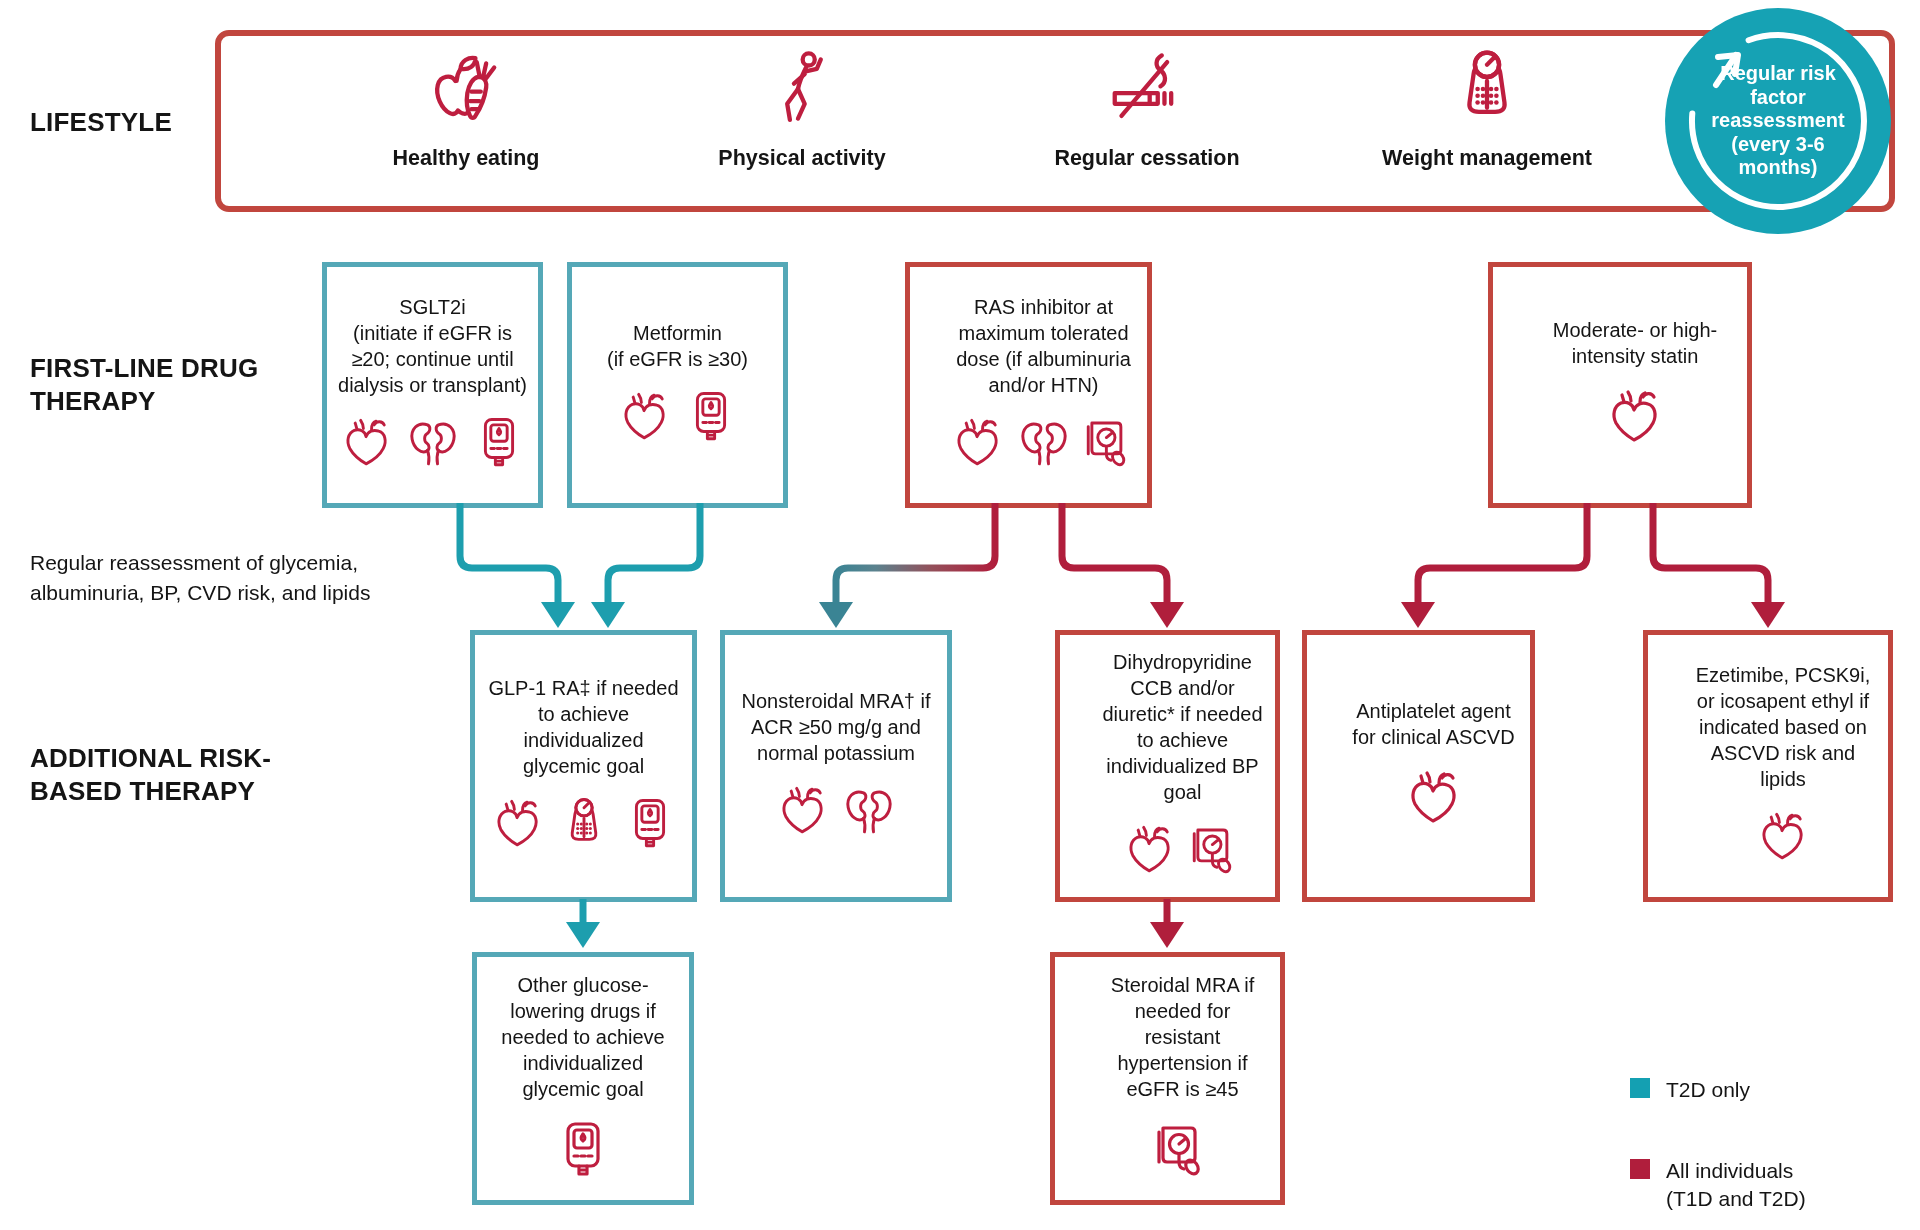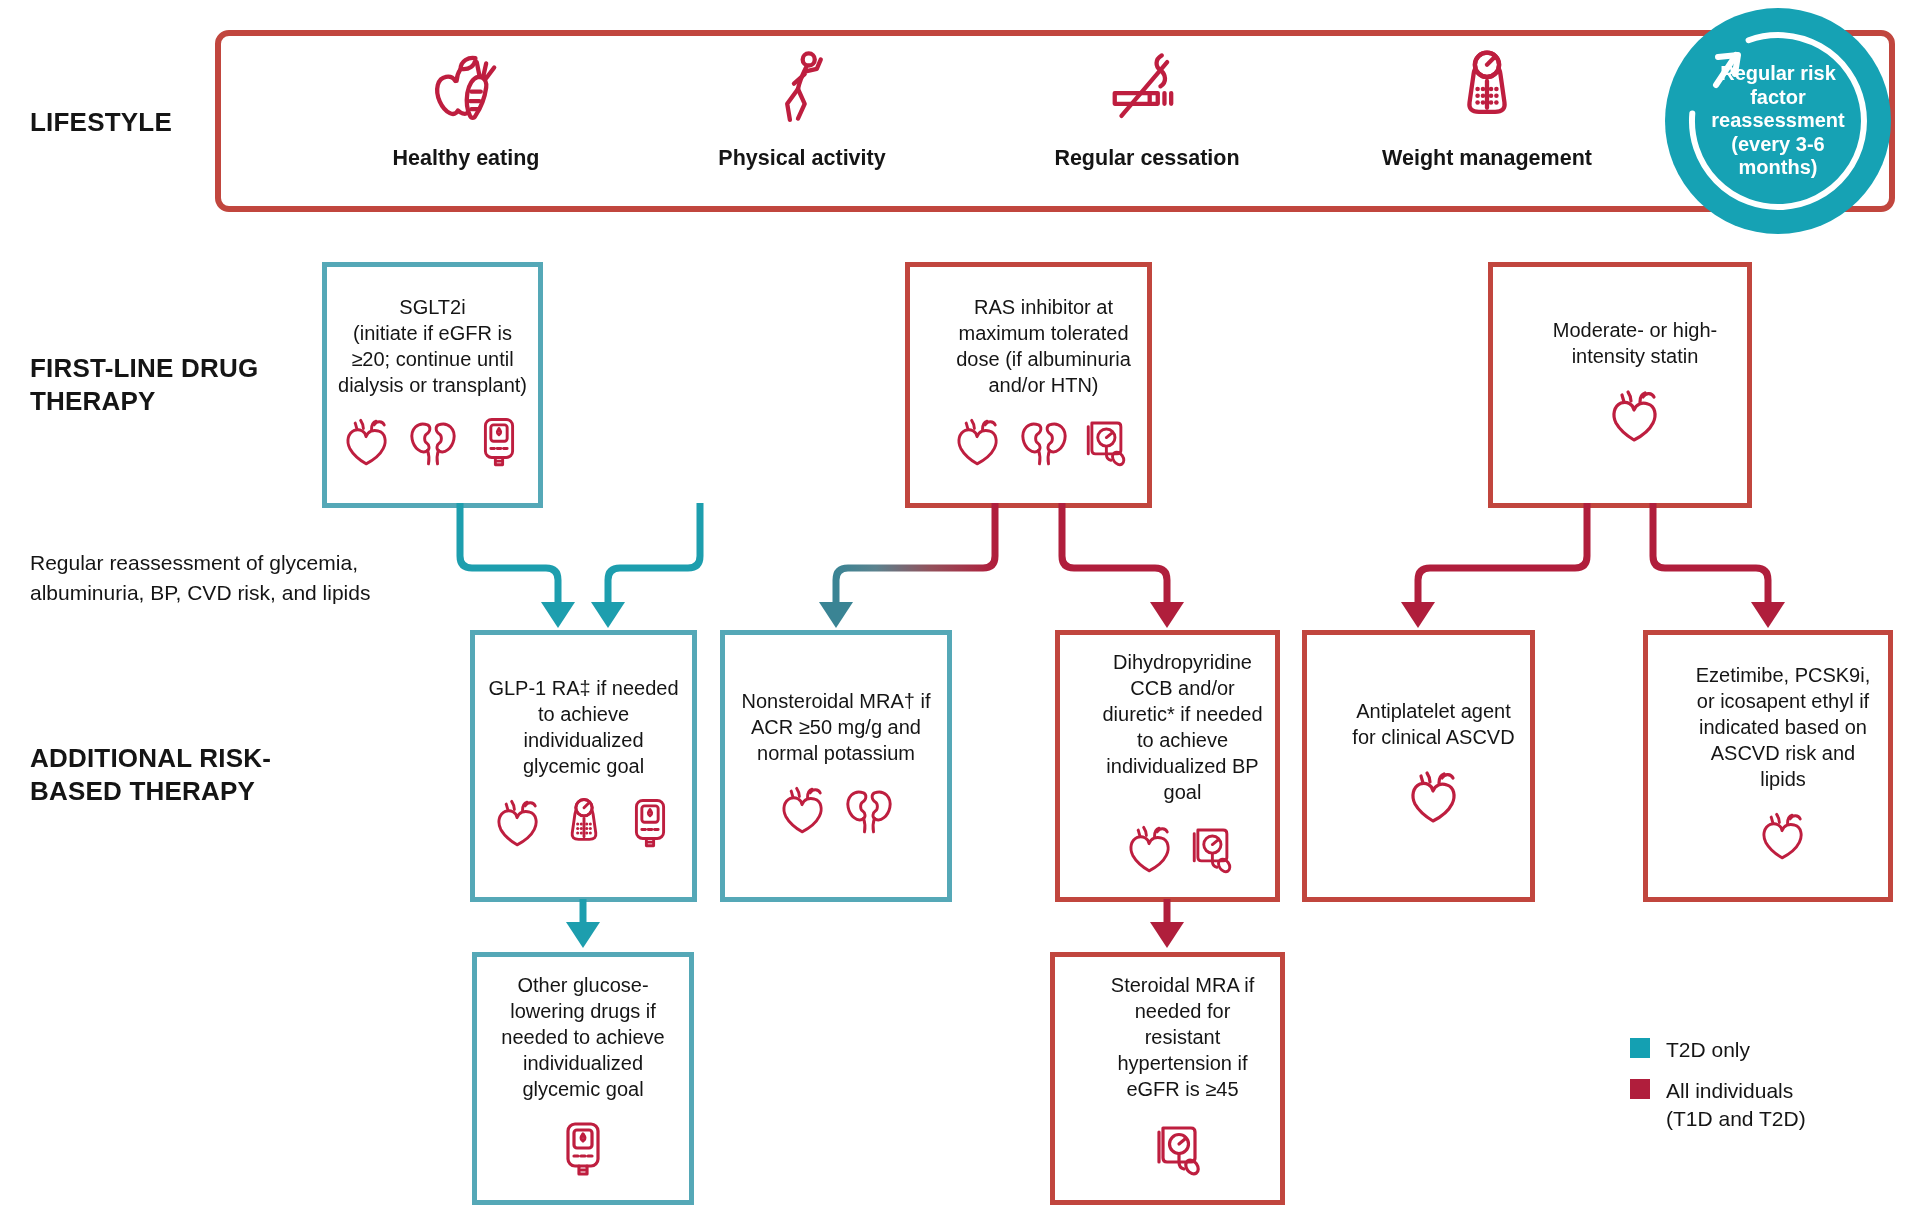--- a/index.html
+++ b/index.html
@@ -39,21 +39,21 @@
   .btext{font-size:20px;line-height:1.3;color:var(--ink);}
   .icons{display:flex;align-items:center;justify-content:center;gap:8px;}
   .ic{stroke:var(--red-icon);fill:none;stroke-width:3.2;stroke-linecap:round;stroke-linejoin:round;}
   .ic.s58{width:58px;height:58px;}
   .ic.s64{width:64px;height:64px;}
   .ic.s86{width:86px;height:86px;}
   .dot{fill:var(--red-icon);stroke:none;}
   .mask{fill:#fff;}
   
   .legend{position:absolute;left:1630px;top:1036px;display:flex;flex-direction:column;gap:14px;}
-  .legrow{display:flex;gap:16px;align-items:flex-start;}
+  .legrow{display:flex;gap:16px;align-items:flex-start;margin-top:40px;}
   .swatch{width:20px;height:20px;margin-top:2px;flex:0 0 auto;}
   .leglab{font-size:21px;line-height:1.3;max-width:175px;}
   .overlay{position:absolute;left:0;top:0;pointer-events:none;}
 </style>
 </head>
 <body>
 
 <svg width="0" height="0" style="position:absolute" aria-hidden="true">
   <defs>
     <symbol id="i-heart" viewBox="0 0 64 64">
@@ -186,20 +186,34 @@
           </svg></span>
       <span><svg class="ic s58">
             <use href="#i-kidneys"></use>
           </svg></span>
       <span><svg class="ic s58">
             <use href="#i-meter"></use>
           </svg></span>
     </div>
   </div>
 
+  <div class="box tbox" style="left:567px;top:262px;width:221px;height:246px;">
+    <div class="btext">
+      <div>Metformin</div>
+      <div>(if eGFR is ≥30)</div>
+    </div>
+    <div class="icons">
+      <span><svg class="ic s58">
+            <use href="#i-heart"></use>
+          </svg></span>
+      <span><svg class="ic s58">
+            <use href="#i-meter"></use>
+          </svg></span>
+    </div>
+  </div>
 
   <div class="box rbox" style="left:905px;top:262px;width:247px;height:246px;">
     <div class="btext">RAS inhibitor at maximum tolerated dose (if albuminuria and/or HTN)</div>
     <div class="icons">
       <span><svg class="ic s58">
             <use href="#i-heart"></use>
           </svg></span>
       <span><svg class="ic s58">
             <use href="#i-kidneys"></use>
           </svg></span>

